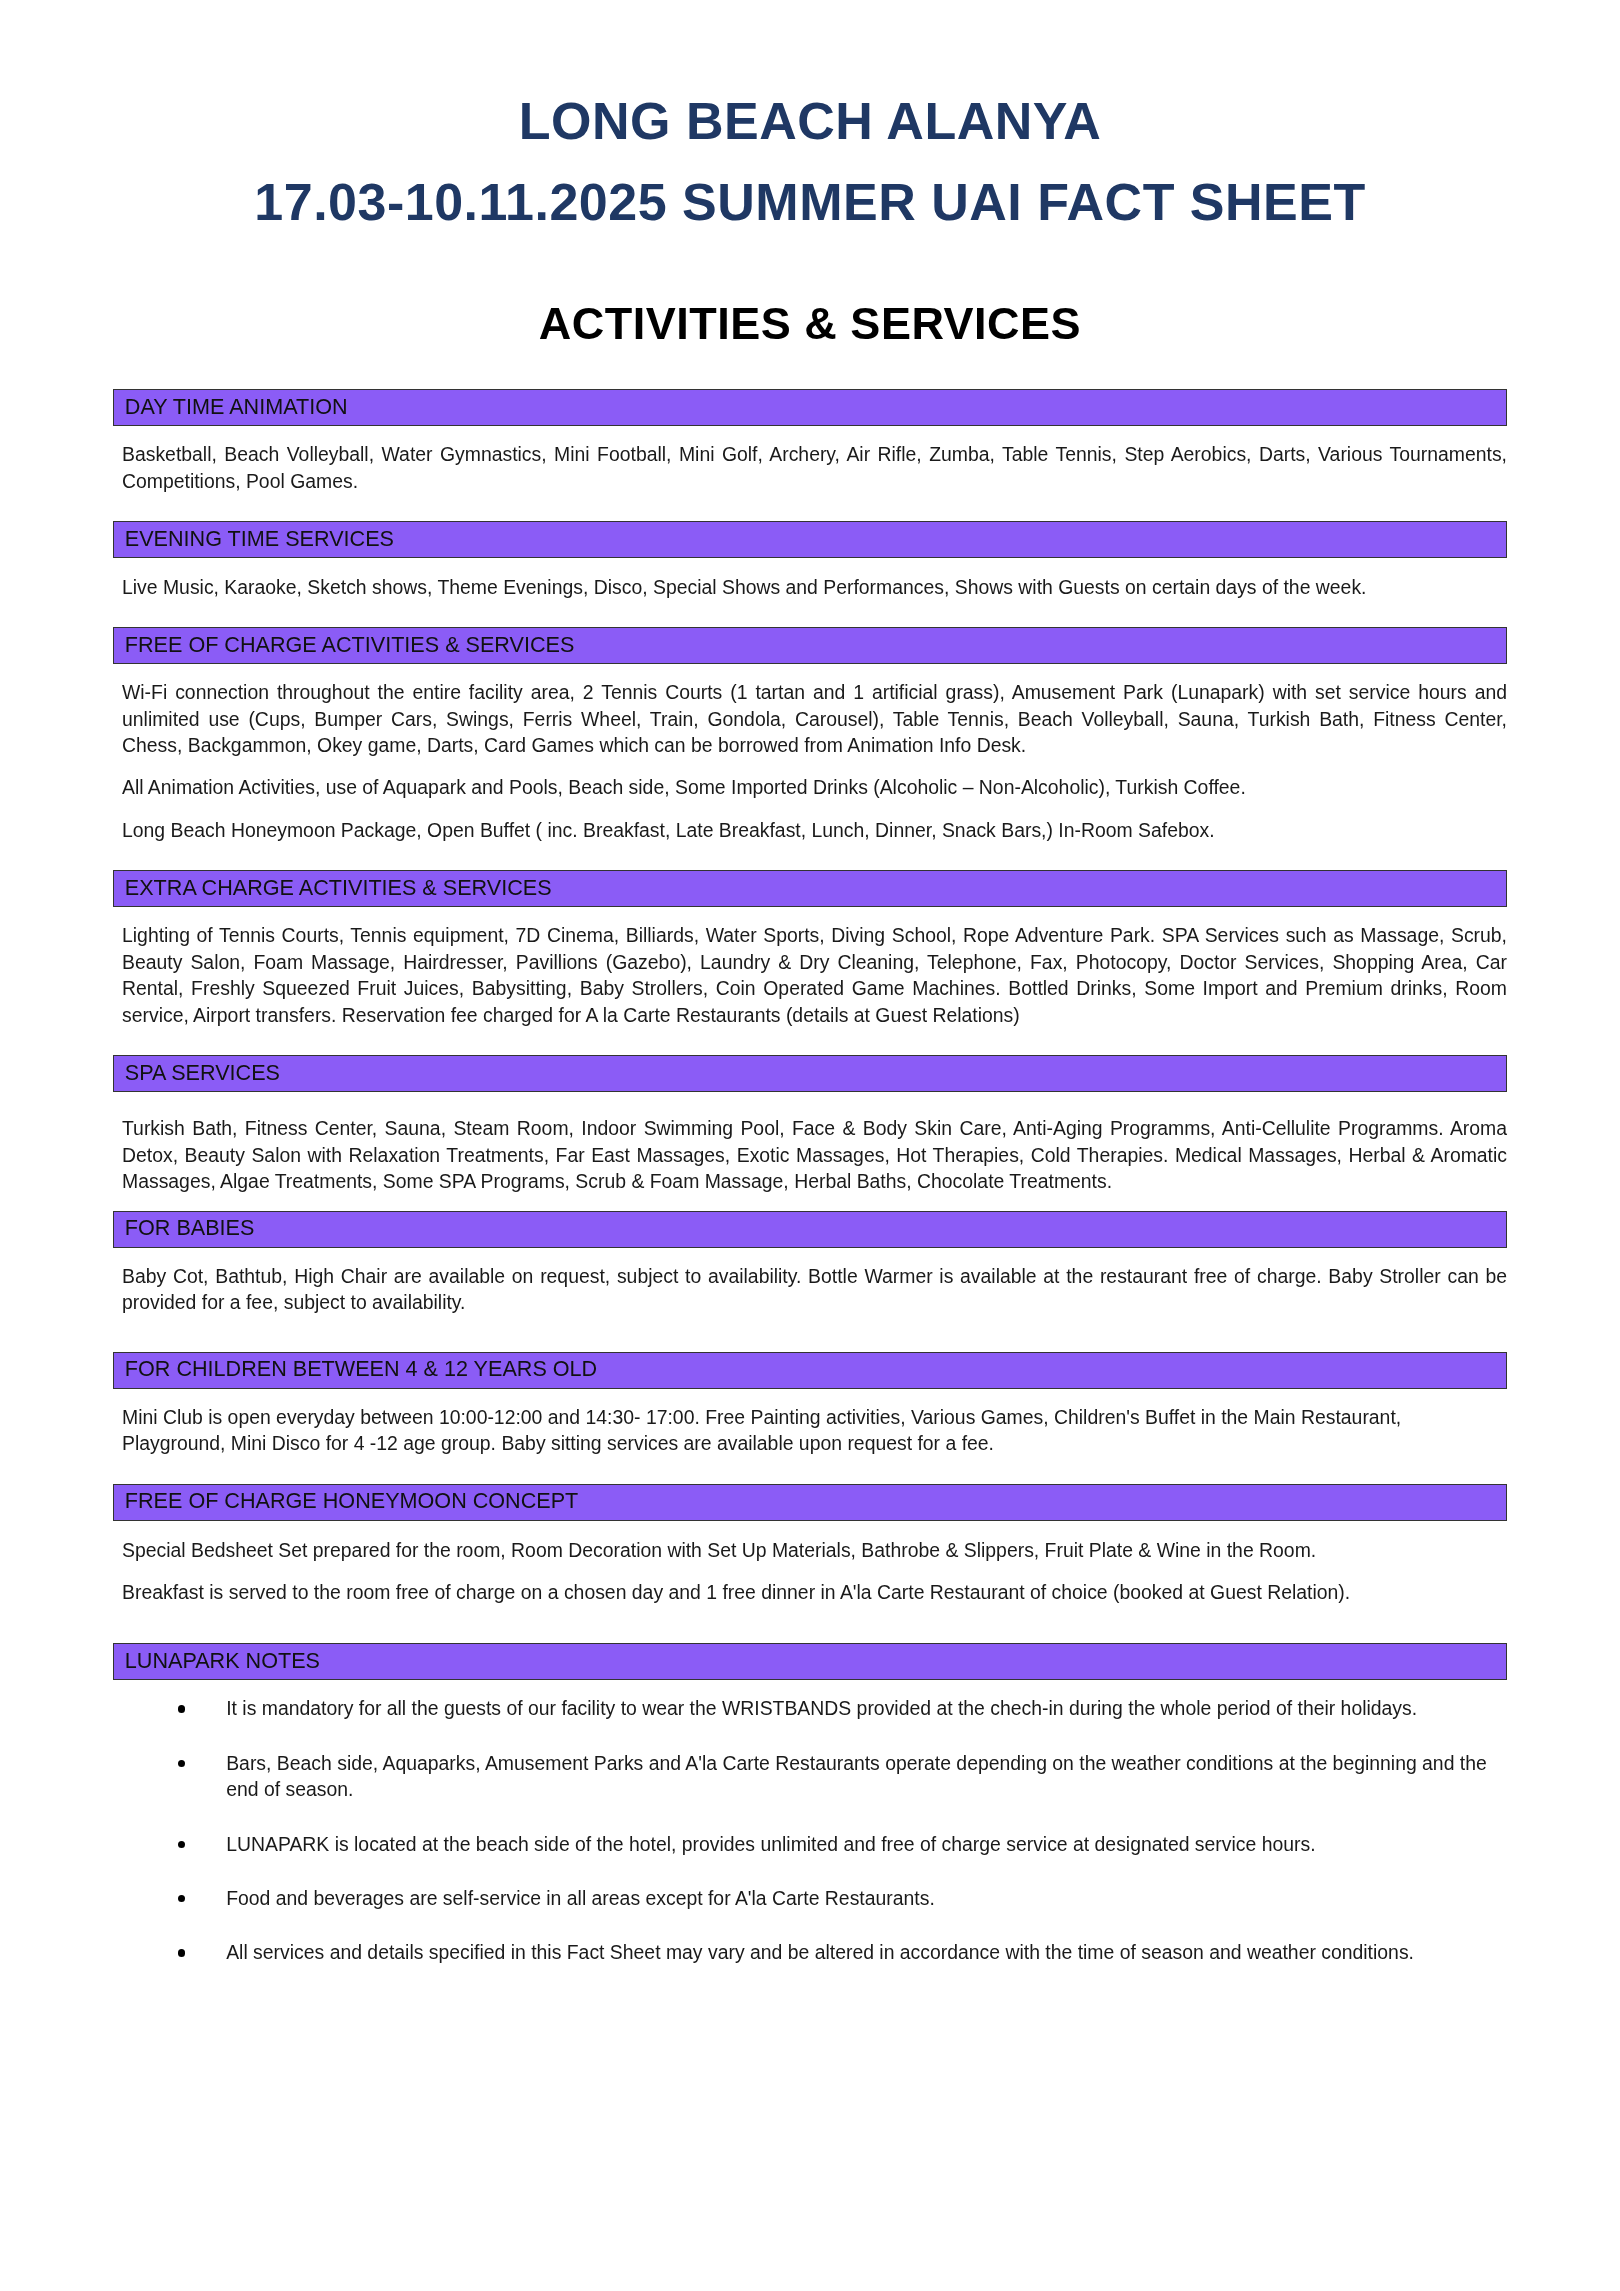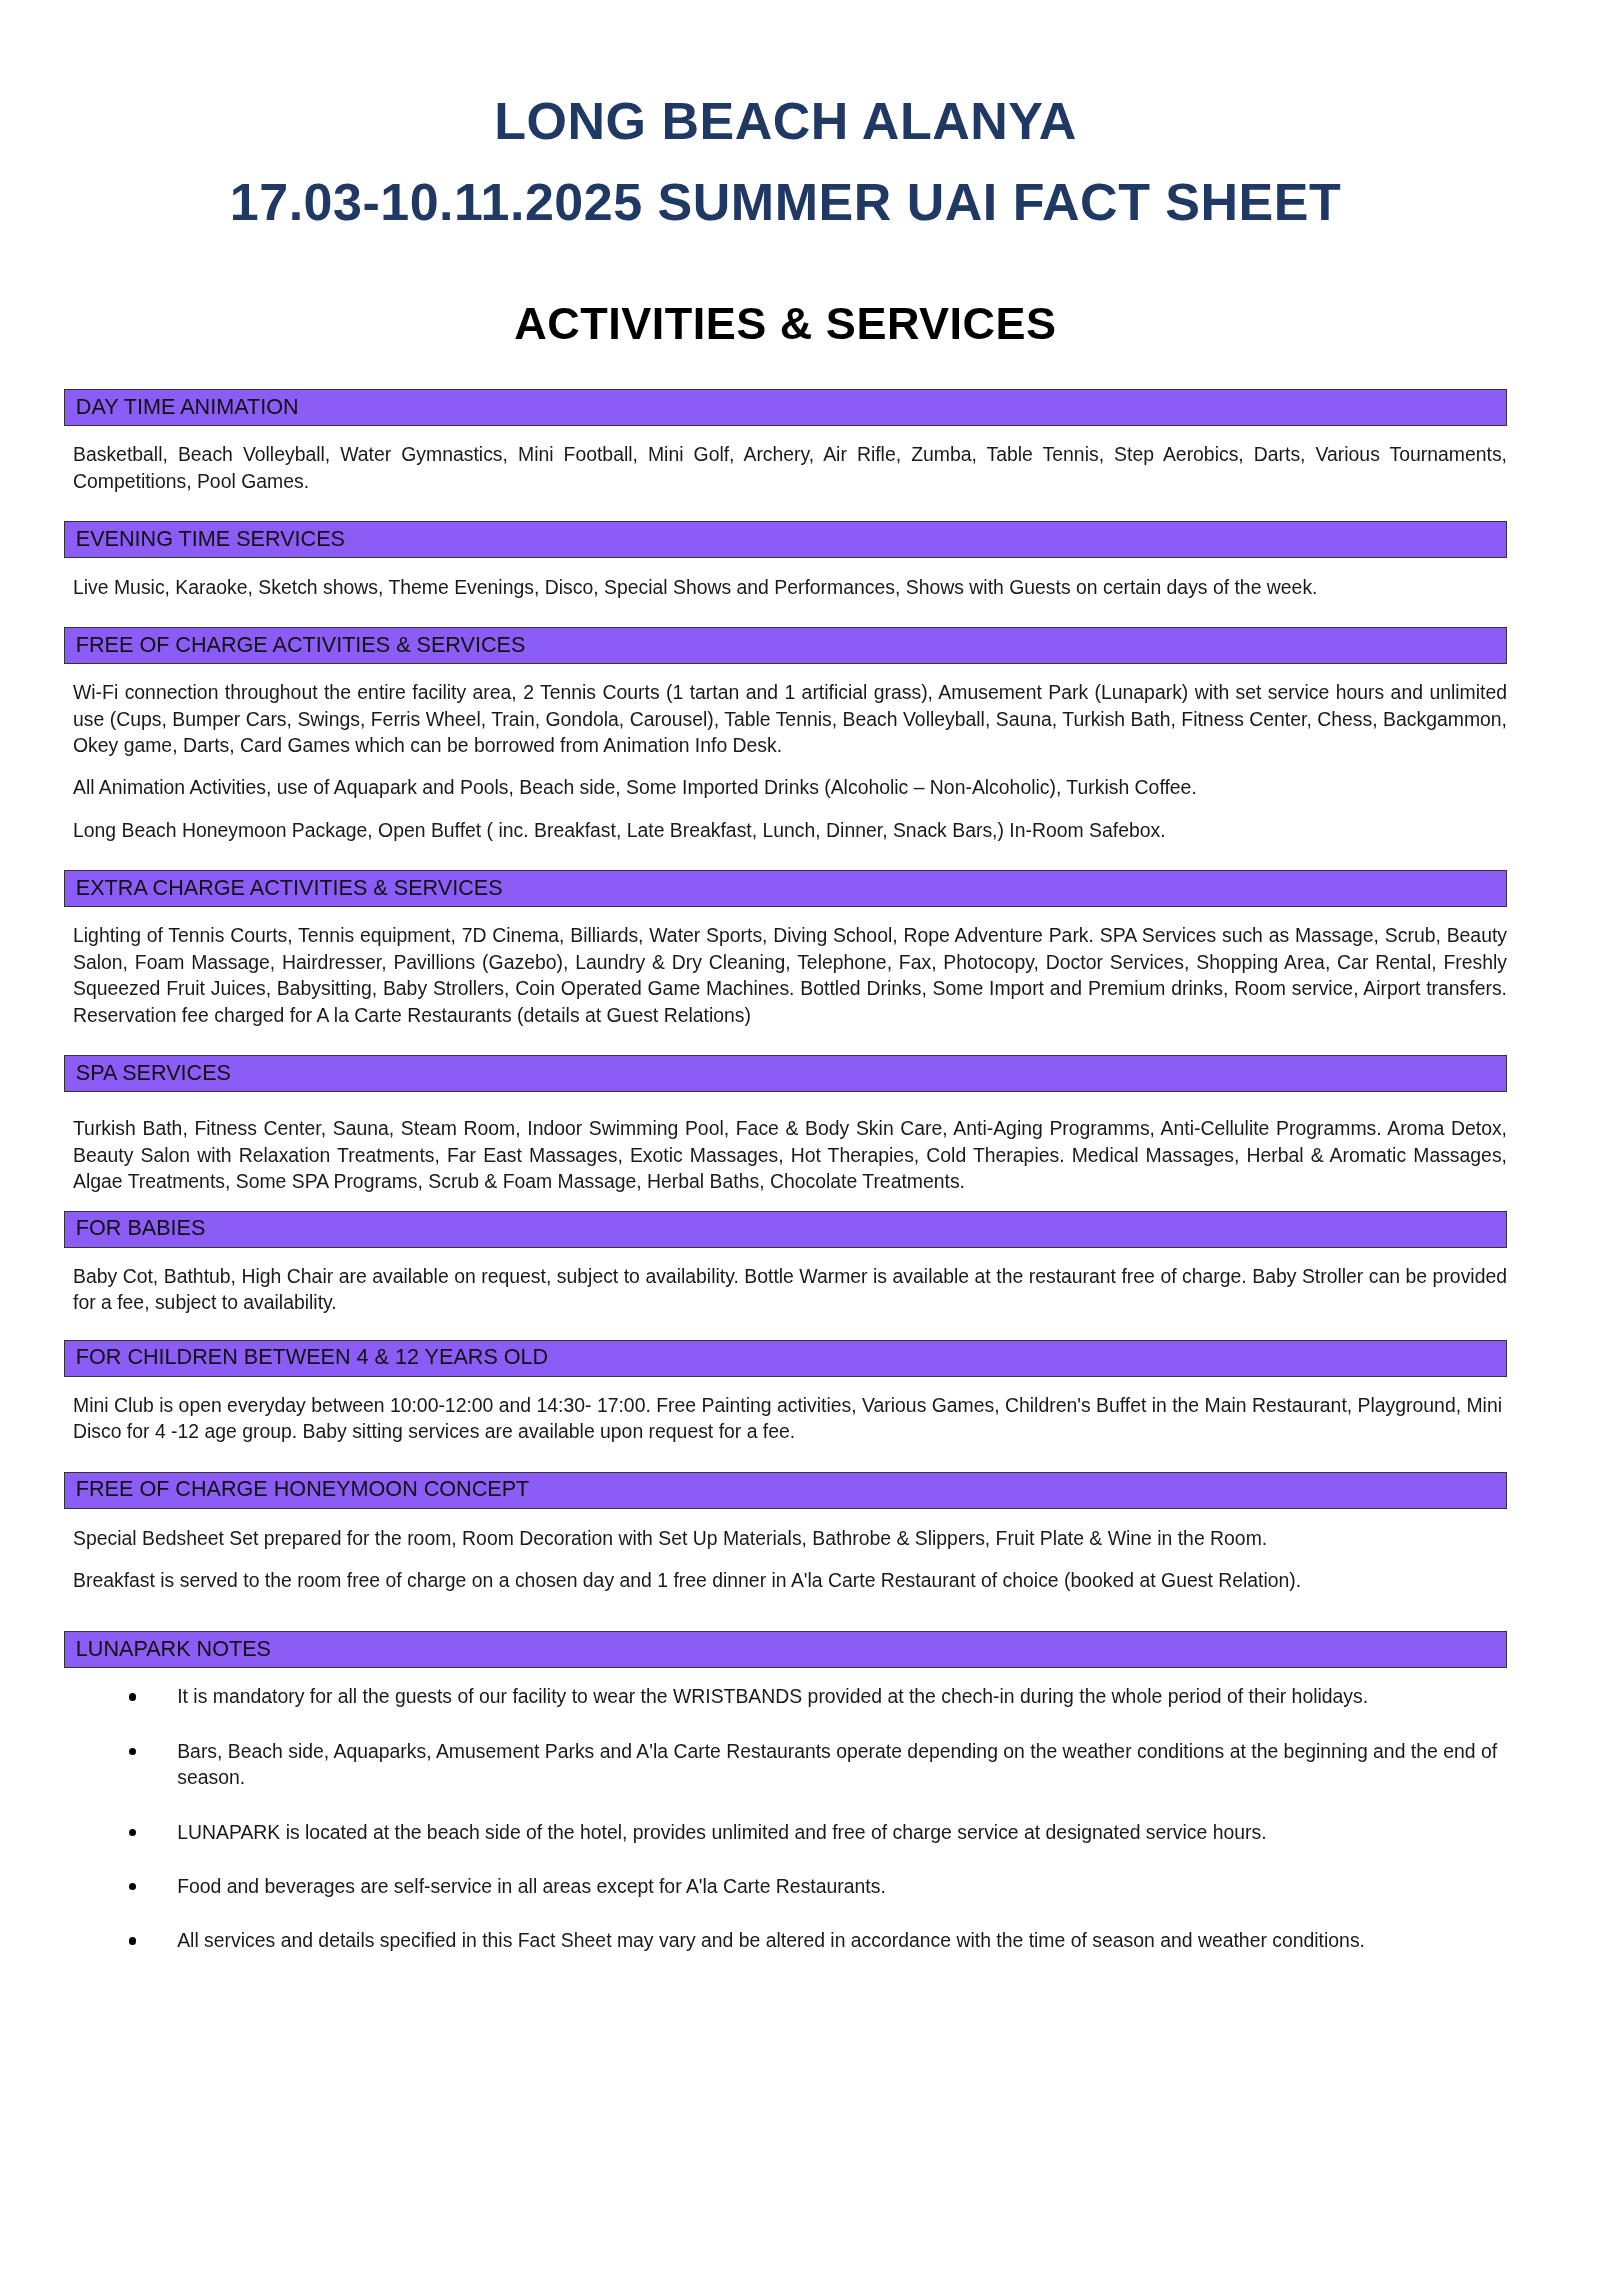--- a/index.html
+++ b/index.html
@@ -6,21 +6,21 @@
   body {
     width: 1620px;
     height: 2292px;
     box-sizing: border-box;
     font-family: "Liberation Sans", sans-serif;
     color: #1a1a1a;
     -webkit-font-smoothing: antialiased;
   }
   .page {
     box-sizing: border-box;
-    padding: 81px 113px 0 64px;
+    padding: 81px 113px 0 113px;
   }
   .doc-title {
     text-align: center;
     color: #1f3864;
     font-weight: bold;
     font-size: 52px;
     line-height: 1.55;
     letter-spacing: 0.5px;
   }
   .page-heading {
@@ -114,21 +114,21 @@
     <p class="body" style="margin-top:23.4px;">Turkish Bath, Fitness Center, Sauna, Steam Room, Indoor Swimming Pool, Face &amp; Body Skin Care, Anti-Aging Programms, Anti-Cellulite Programms. Aroma Detox, Beauty Salon with Relaxation Treatments, Far East Massages, Exotic Massages, Hot Therapies, Cold Therapies. Medical Massages, Herbal &amp; Aromatic Massages, Algae Treatments, Some SPA Programs, Scrub &amp; Foam Massage, Herbal Baths, Chocolate Treatments.</p>
   </section>
 
   <section class="sec" style="margin-top:16px;">
     <div class="bar">
       <span>FOR BABIES</span>
     </div>
     <p class="body">Baby Cot, Bathtub, High Chair are available on request, subject to availability. Bottle Warmer is available at the restaurant free of charge. Baby Stroller can be provided for a fee, subject to availability.</p>
   </section>
 
-  <section class="sec" style="margin-top:24px;">
+  <section class="sec" style="margin-top:36px;">
     <div class="bar">
       <span>FOR CHILDREN BETWEEN 4 &amp; 12 YEARS OLD</span>
     </div>
     <p class="body cont" style="margin-top:15.3px;">Mini Club is open everyday between 10:00-12:00 and 14:30- 17:00. Free Painting activities, Various Games, Children's Buffet in the Main Restaurant, Playground, Mini Disco for 4 -12 age group. Baby sitting services are available upon request for a fee.</p>
   </section>
 
   <section class="sec">
     <div class="bar">
       <span>FREE OF CHARGE HONEYMOON CONCEPT</span>
     </div>

